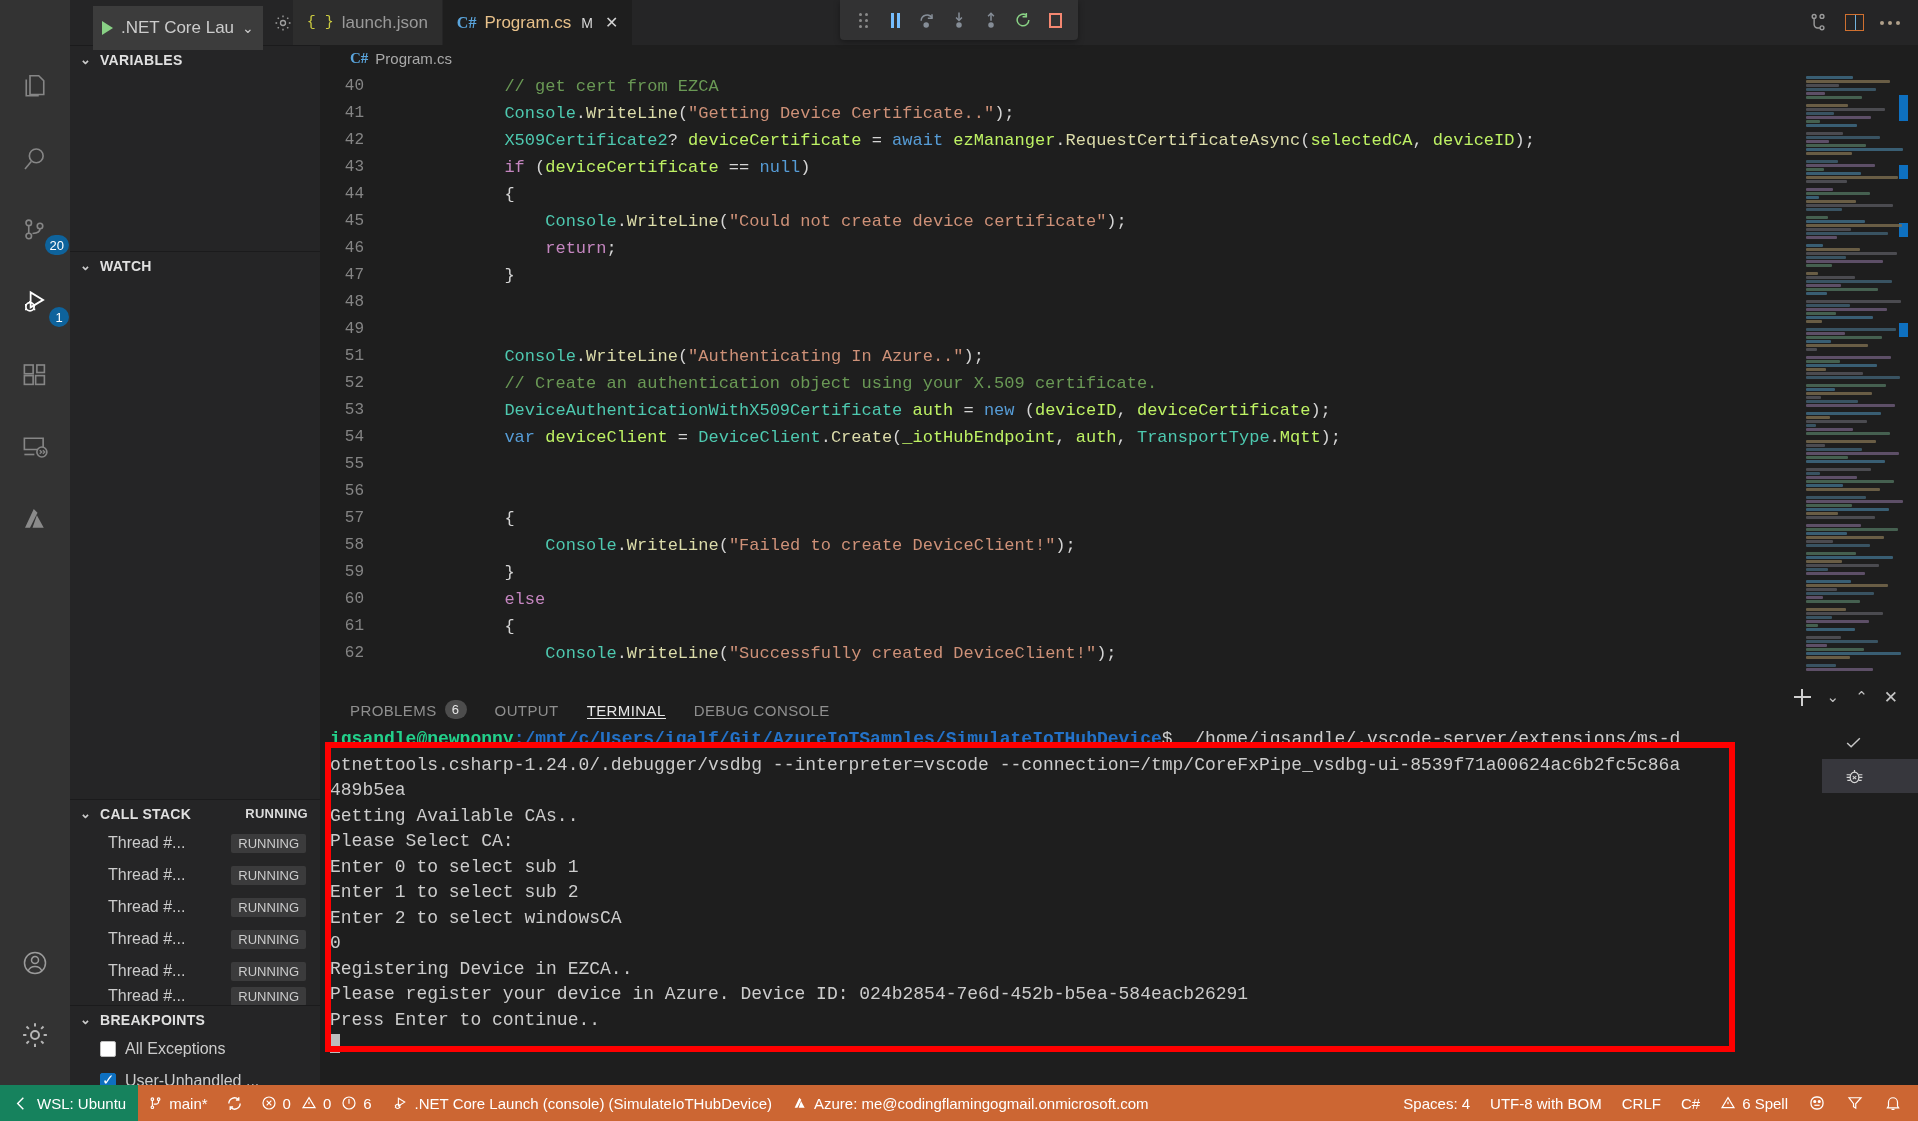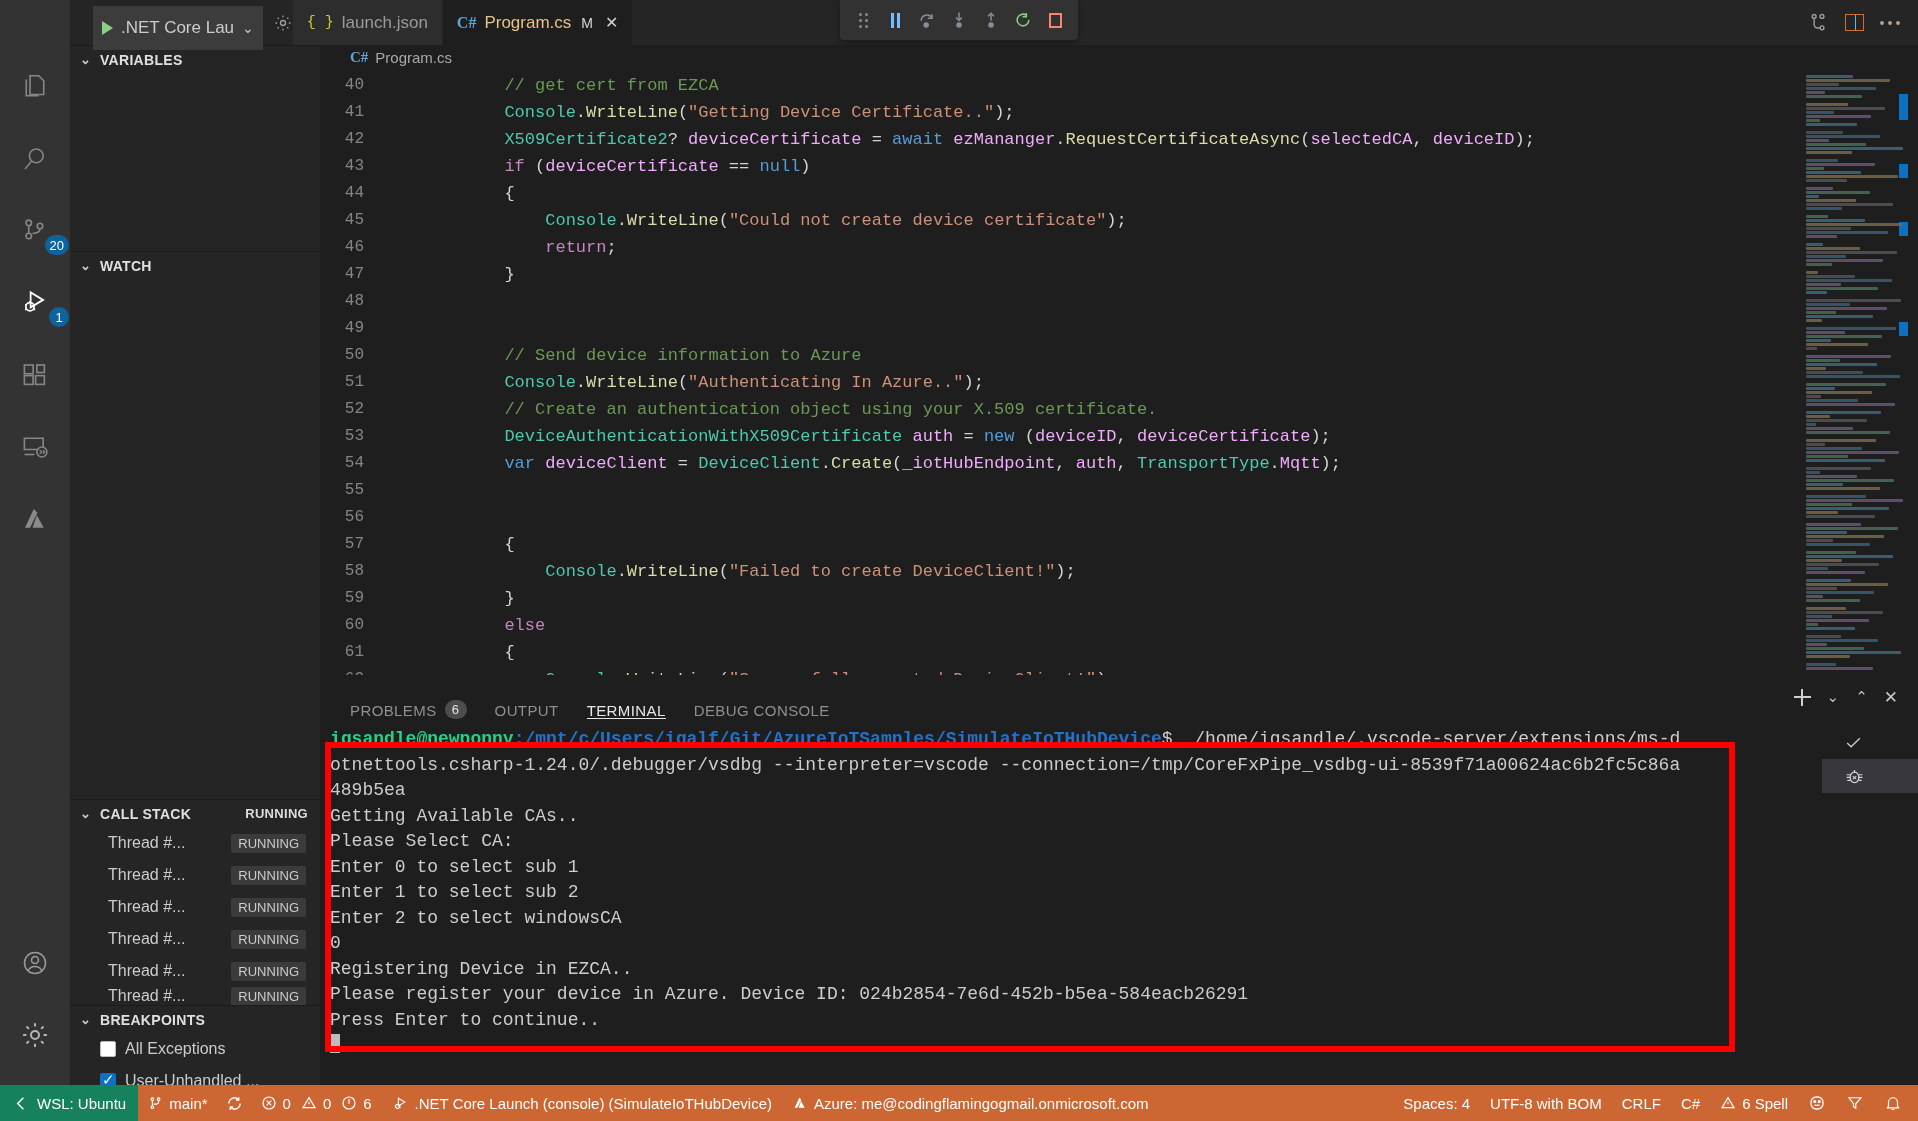--- a/index.html
+++ b/index.html
@@ -143,21 +143,21 @@
   }
   .ctext { color: #d4d4d4; }
 
   
   .c-com  { color: #6a9955; }
   .c-type { color: #4ec9b0; }
   .c-kw   { color: #c586c0; }
   .c-kwb  { color: #569cd6; }
   .c-str  { color: #ce9178; }
   .c-fn   { color: #dcdcaa; }
-  .c-var  { color: #f0abfc; }
+  .c-var  { color: #bef264; }
   .c-cls  { color: #4ec9b0; }
   .c-pl   { color: #d4d4d4; }
 
   
   .minimap {
     width: 118px; flex: 0 0 118px; background: #1e1e1e; position: relative; overflow: hidden;
   }
   .mm-line { height: 3px; margin: 1px 0 1px 6px; border-radius: 1px; }
   .mm-scroll { position: absolute; right: 10px; width: 9px; background: #0e70c0; }
 
@@ -462,21 +462,20 @@
             <div class="cline"><span class="lnum">40</span><span class="ctext"><span class="c-com">            // get cert from EZCA</span></span></div>
             <div class="cline"><span class="lnum">41</span><span class="ctext"><span class="c-pl">            </span><span class="c-cls">Console</span><span class="c-pl">.</span><span class="c-fn">WriteLine</span><span class="c-pl">(</span><span class="c-str">"Getting Device Certificate.."</span><span class="c-pl">);</span></span></div>
             <div class="cline"><span class="lnum">42</span><span class="ctext"><span class="c-pl">            </span><span class="c-type">X509Certificate2</span><span class="c-pl">? </span><span class="c-var">deviceCertificate</span><span class="c-pl"> = </span><span class="c-kwb">await</span><span class="c-pl"> </span><span class="c-var">ezMananger</span><span class="c-pl">.</span><span class="c-fn">RequestCertificateAsync</span><span class="c-pl">(</span><span class="c-var">selectedCA</span><span class="c-pl">, </span><span class="c-var">deviceID</span><span class="c-pl">);</span></span></div>
             <div class="cline"><span class="lnum">43</span><span class="ctext"><span class="c-pl">            </span><span class="c-kw">if</span><span class="c-pl"> (</span><span class="c-var">deviceCertificate</span><span class="c-pl"> == </span><span class="c-kwb">null</span><span class="c-pl">)</span></span></div>
             <div class="cline"><span class="lnum">44</span><span class="ctext"><span class="c-pl">            {</span></span></div>
             <div class="cline"><span class="lnum">45</span><span class="ctext"><span class="c-pl">                </span><span class="c-cls">Console</span><span class="c-pl">.</span><span class="c-fn">WriteLine</span><span class="c-pl">(</span><span class="c-str">"Could not create device certificate"</span><span class="c-pl">);</span></span></div>
             <div class="cline"><span class="lnum">46</span><span class="ctext"><span class="c-pl">                </span><span class="c-kw">return</span><span class="c-pl">;</span></span></div>
             <div class="cline"><span class="lnum">47</span><span class="ctext"><span class="c-pl">            }</span></span></div>
             <div class="cline"><span class="lnum">48</span><span class="ctext"><span class="c-pl"></span></span></div>
             <div class="cline"><span class="lnum">49</span><span class="ctext"><span class="c-pl"></span></span></div>
-            <div class="cline"><span class="lnum">50</span><span class="ctext"><span class="c-com">            // Send device information to Azure</span></span></div>
             <div class="cline"><span class="lnum">51</span><span class="ctext"><span class="c-pl">            </span><span class="c-cls">Console</span><span class="c-pl">.</span><span class="c-fn">WriteLine</span><span class="c-pl">(</span><span class="c-str">"Authenticating In Azure.."</span><span class="c-pl">);</span></span></div>
             <div class="cline"><span class="lnum">52</span><span class="ctext"><span class="c-com">            // Create an authentication object using your X.509 certificate.</span></span></div>
             <div class="cline"><span class="lnum">53</span><span class="ctext"><span class="c-pl">            </span><span class="c-type">DeviceAuthenticationWithX509Certificate</span><span class="c-pl"> </span><span class="c-var">auth</span><span class="c-pl"> = </span><span class="c-kwb">new</span><span class="c-pl"> (</span><span class="c-var">deviceID</span><span class="c-pl">, </span><span class="c-var">deviceCertificate</span><span class="c-pl">);</span></span></div>
             <div class="cline"><span class="lnum">54</span><span class="ctext"><span class="c-pl">            </span><span class="c-kwb">var</span><span class="c-pl"> </span><span class="c-var">deviceClient</span><span class="c-pl"> = </span><span class="c-cls">DeviceClient</span><span class="c-pl">.</span><span class="c-fn">Create</span><span class="c-pl">(</span><span class="c-var">_iotHubEndpoint</span><span class="c-pl">, </span><span class="c-var">auth</span><span class="c-pl">, </span><span class="c-cls">TransportType</span><span class="c-pl">.</span><span class="c-var">Mqtt</span><span class="c-pl">);</span></span></div>
             <div class="cline"><span class="lnum">55</span><span class="ctext"><span class="c-pl"></span></span></div>
             <div class="cline"><span class="lnum">56</span></div>
             <div class="cline"><span class="lnum">57</span><span class="ctext"><span class="c-pl">            {</span></span></div>
             <div class="cline"><span class="lnum">58</span><span class="ctext"><span class="c-pl">                </span><span class="c-cls">Console</span><span class="c-pl">.</span><span class="c-fn">WriteLine</span><span class="c-pl">(</span><span class="c-str">"Failed to create DeviceClient!"</span><span class="c-pl">);</span></span></div>
             <div class="cline"><span class="lnum">59</span><span class="ctext"><span class="c-pl">            }</span></span></div>
             <div class="cline"><span class="lnum">60</span><span class="ctext"><span class="c-pl">            </span><span class="c-kw">else</span></span></div>

